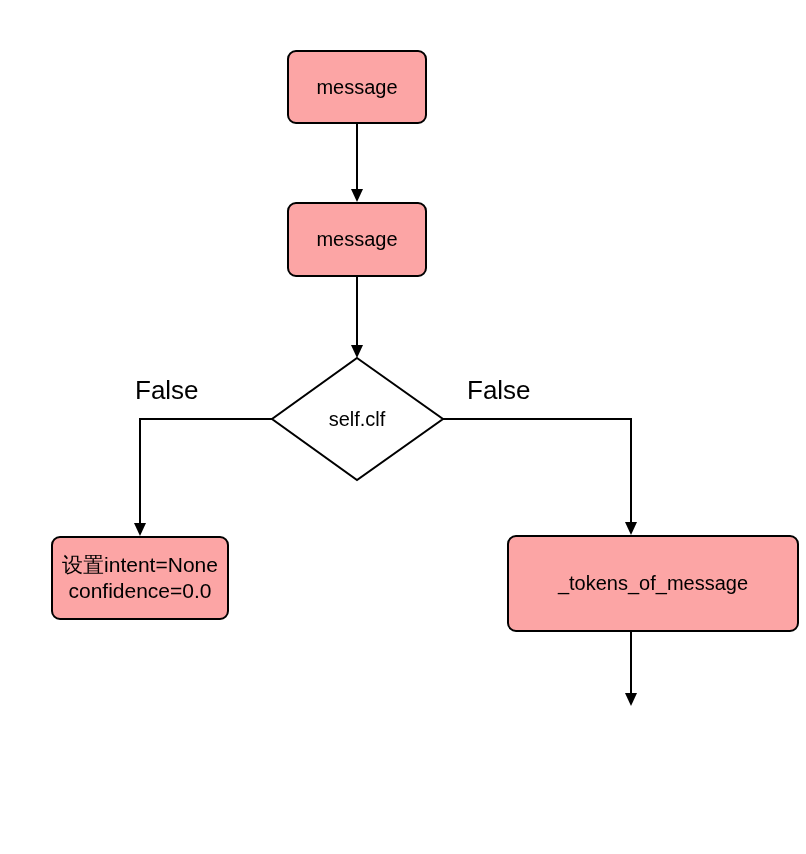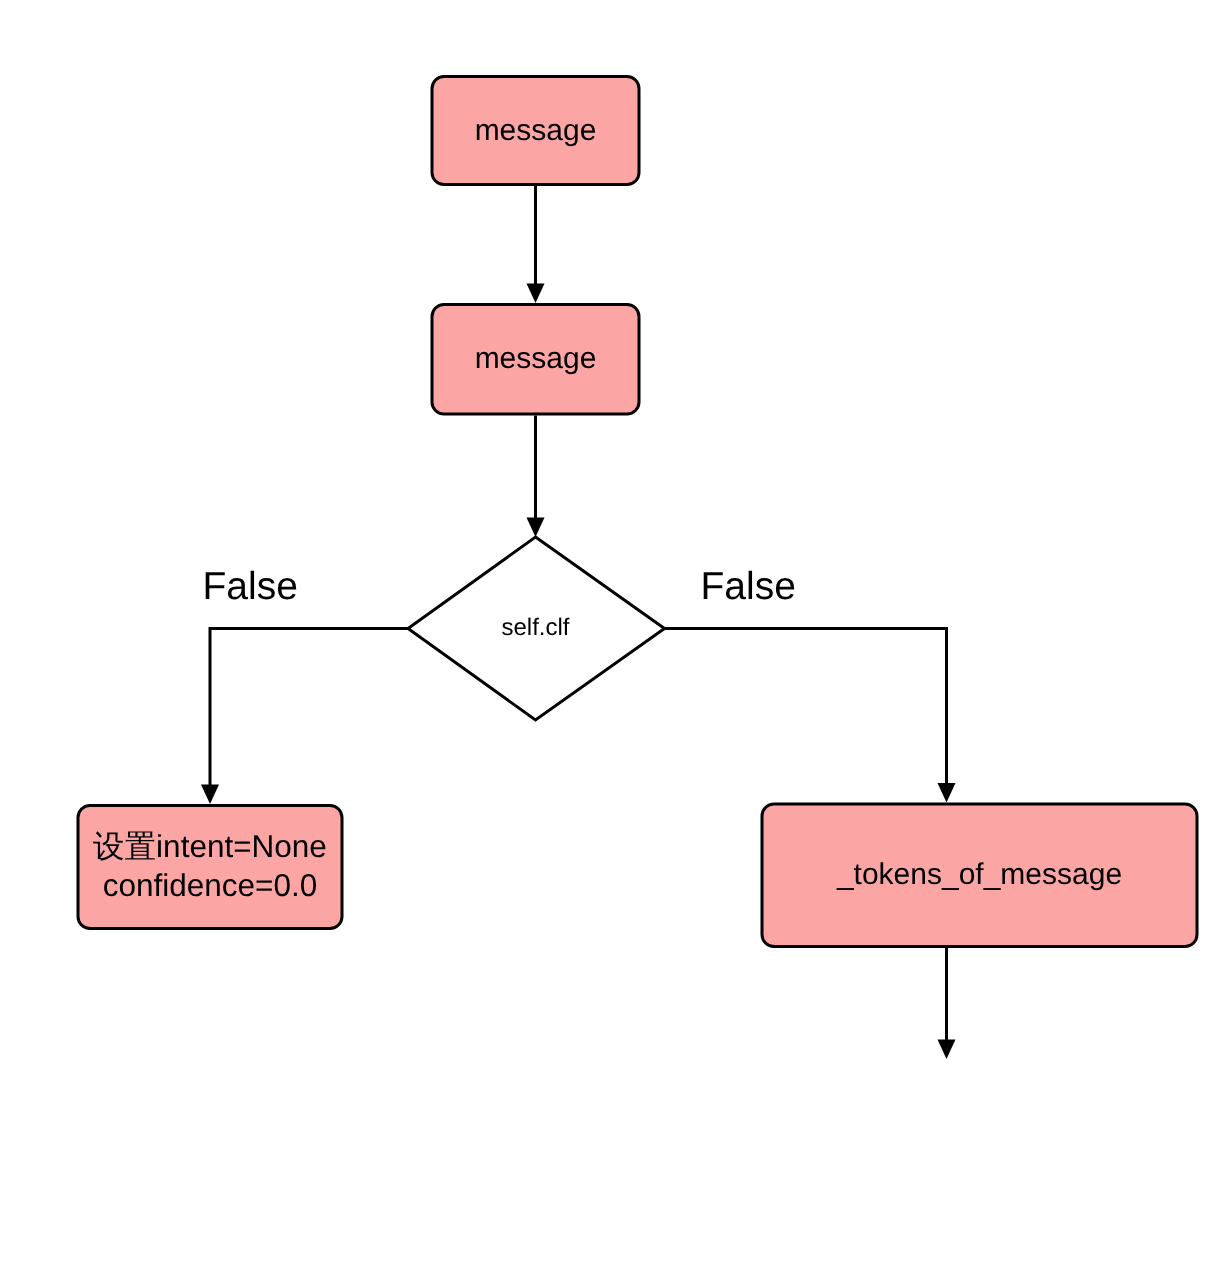--- a/index.html
+++ b/index.html
@@ -35,21 +35,21 @@
   #node-message  { left: 287px; top: 50px;  width: 140px; height: 74px; }
   #node-process  { left: 287px; top: 202px; width: 140px; height: 75px; }
   #node-set-intent { left: 51px;  top: 536px; width: 178px; height: 84px; font-size: 21px; }
   #node-tokens   { left: 507px; top: 535px; width: 292px; height: 97px; }
   #node-compute  { left: 507px; top: 706px; width: 248px; height: 97px; font-size: 21px; }
   .diamond-label {
     position: absolute;
     left: 287px; top: 406px;
     width: 140px;
     text-align: center;
-    font-size: 16px;
+    font-size: 20px;
     line-height: 26px;
   }
   .edge-label {
     position: absolute;
     width: 110px;
     font-size: 26px;
     line-height: 24px;
   }
   #label-false { left: 135px; top: 378px; }
   #label-true  { left: 467px; top: 378px; }

